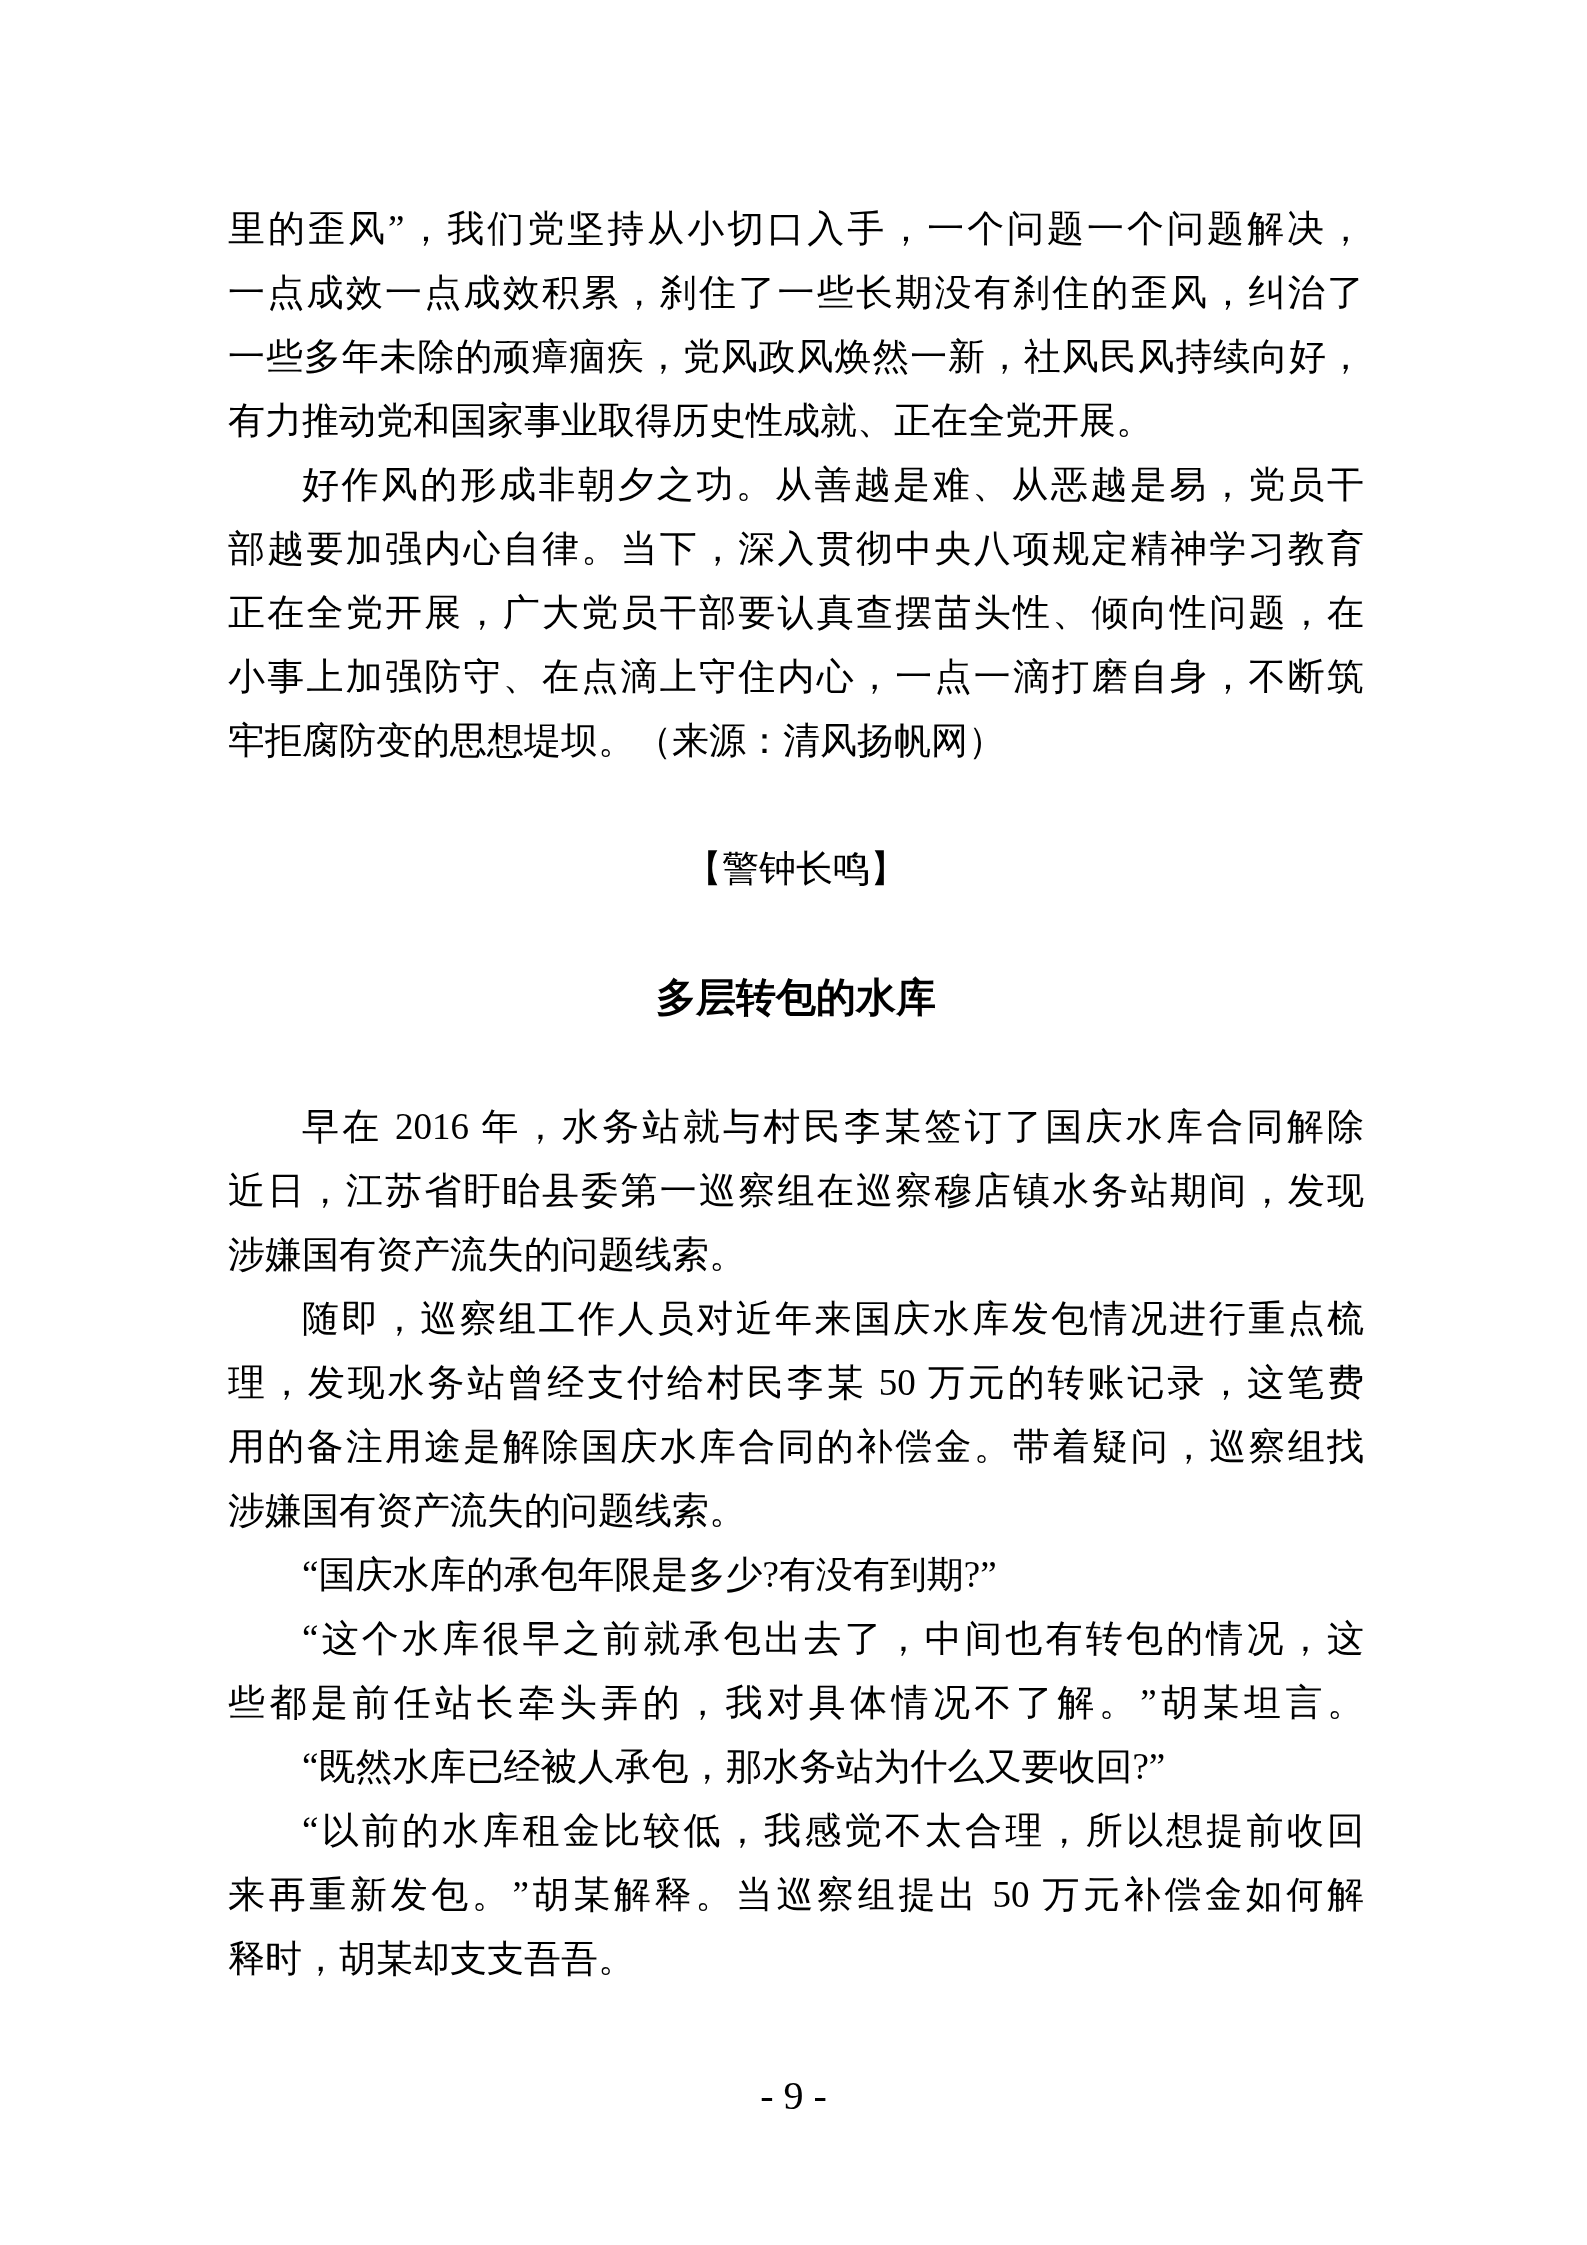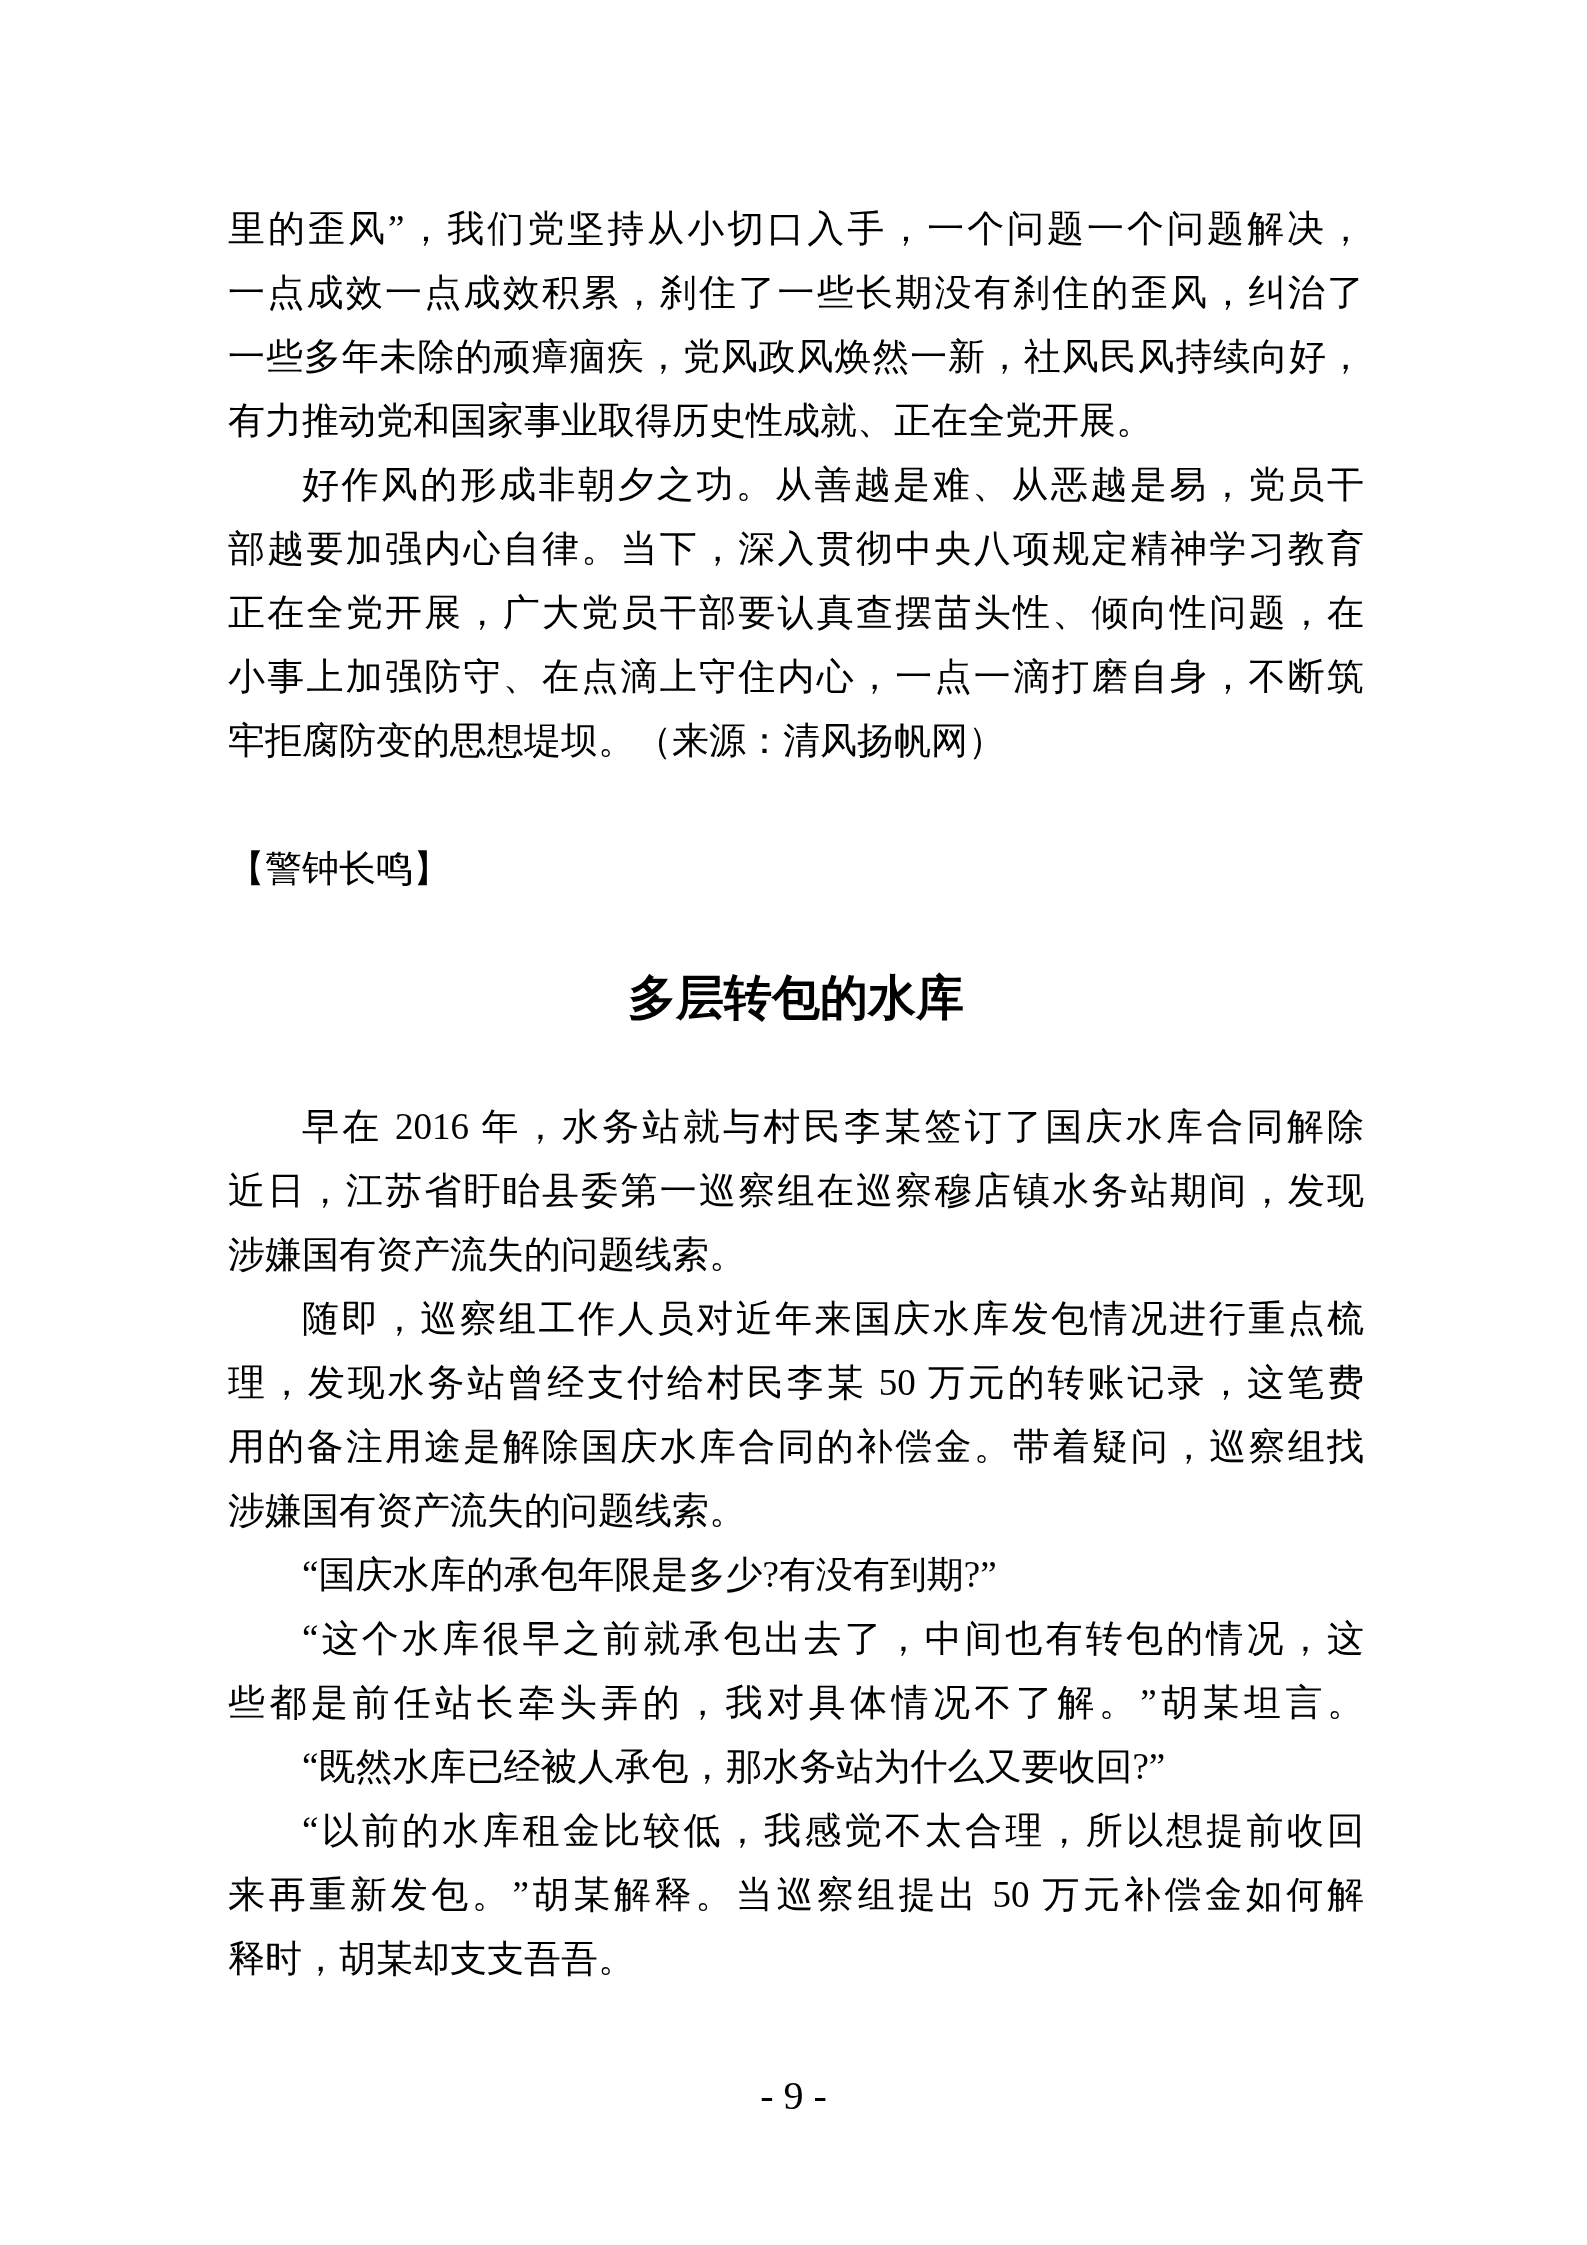--- a/index.html
+++ b/index.html
@@ -28,28 +28,28 @@
     text-align-last: justify;
     white-space: normal;
   }
   .line.final { text-align-last: left; }
   .line.indent { padding-left: 74px; }
   .section-header {
     margin-top: 64px;
     height: 64px;
     line-height: 64px;
     font-size: 37px;
-    text-align: left;
+    text-align: center;
   }
   .doc-title {
     margin-top: 57px;
     margin-bottom: 57px;
     height: 80px;
     line-height: 80px;
-    font-size: 48px;
+    font-size: 40px;
     font-weight: bold;
     text-align: center;
   }
   .footer {
     position: absolute;
     top: 2072px;
     left: 0;
     width: 1587px;
     height: 48px;
     line-height: 48px;

